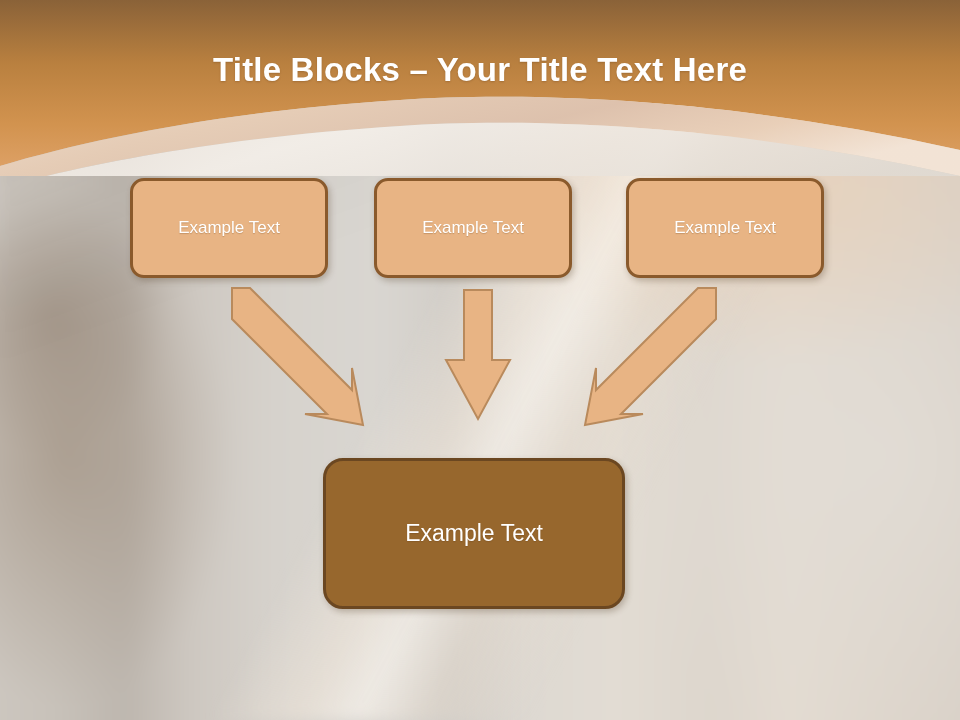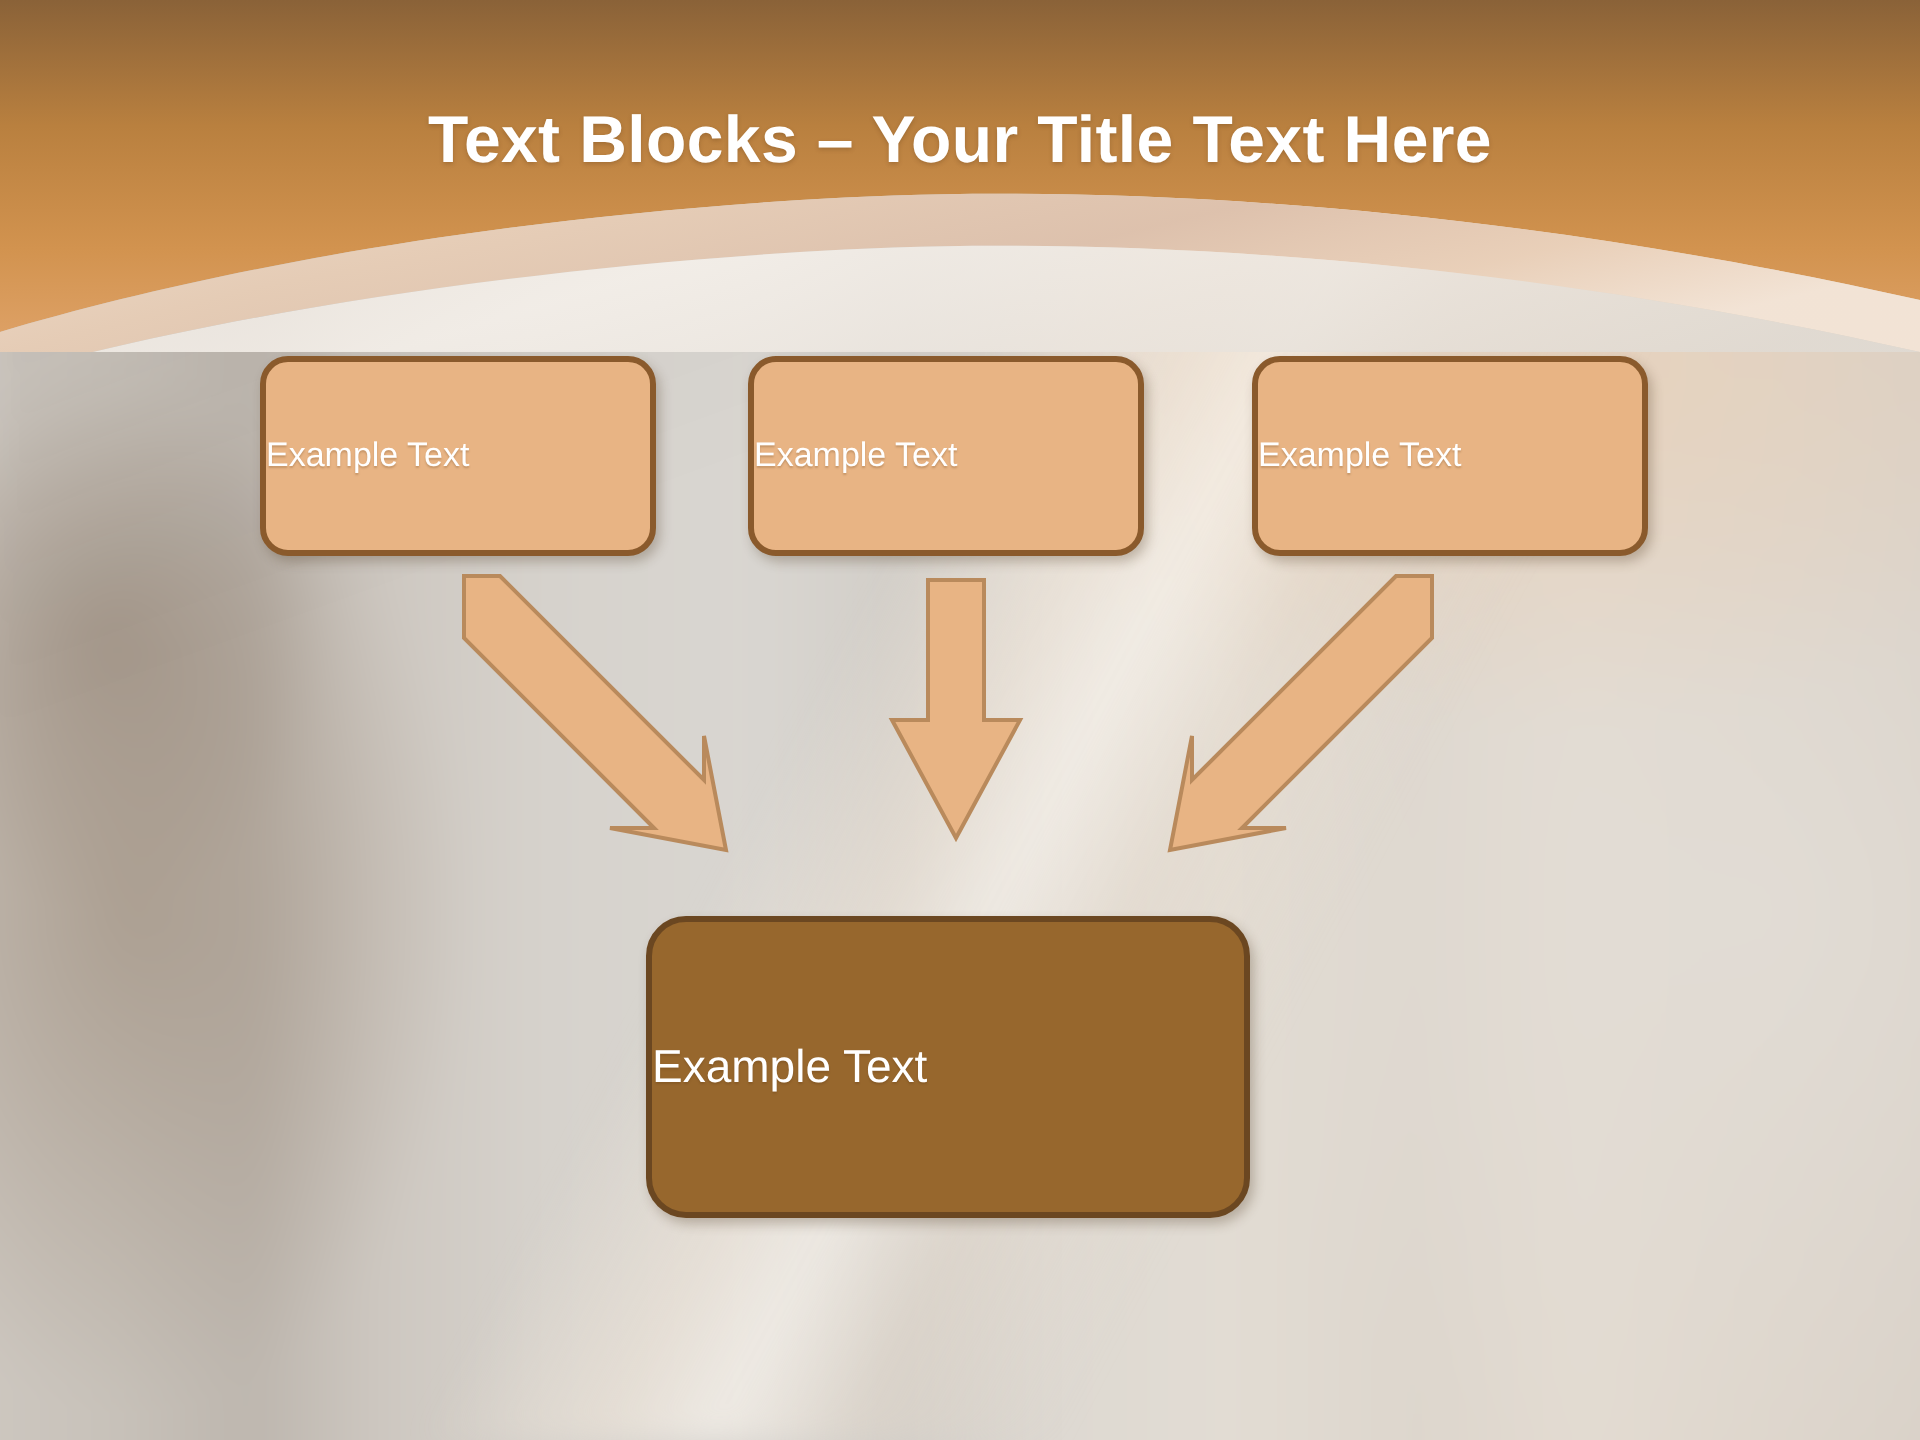--- a/index.html
+++ b/index.html
@@ -94,20 +94,21 @@
   }
   .title .strong { font-weight: bold; }
   .title .light  { font-weight: bold; }
 
   
   .node {
     position: absolute;
     box-sizing: border-box;
     display: flex;
     align-items: center;
+    justify-content: center;
     color: #ffffff;
     border-radius: 14px;
     box-shadow: 2px 3px 6px rgba(70,45,20,0.28);
     text-shadow: 0 1px 1px rgba(90,55,20,0.25);
   }
   .node-top {
     width: 198px;
     height: 100px;
     background: #e8b484;
     border: 3px solid #8a5a2c;
@@ -175,21 +176,21 @@
         </linearGradient>
       </defs>
 
       <path d="M0,0 H960 V150 C720,96 520,92 400,100 C240,110 100,136 0,166 Z" fill="url(#bannerGrad)"></path>
 
       <path d="M0,166 C100,136 240,110 400,100 C520,92 720,96 960,150 L960,176 C720,122 520,118 400,126 C240,136 100,160 0,188 Z" fill="url(#swooshGrad)" opacity="0.95"></path>
       <path d="M0,188 C100,160 240,136 400,126 C520,118 720,122 960,176 L960,200 L0,212 Z" fill="url(#swooshGrad2)" opacity="0.85"></path>
     </svg>
 
     <div class="title">
-      <span class="strong">Text Blocks – </span><span class="light">Your Title Text Here</span>
+      <span class="strong">Title Blocks – </span><span class="light">Your Title Text Here</span>
     </div>
   </div>
 
   <div class="node node-top b1">
     <span>Example Text</span>
   </div>
   <div class="node node-top b2">
     <span>Example Text</span>
   </div>
   <div class="node node-top b3">

